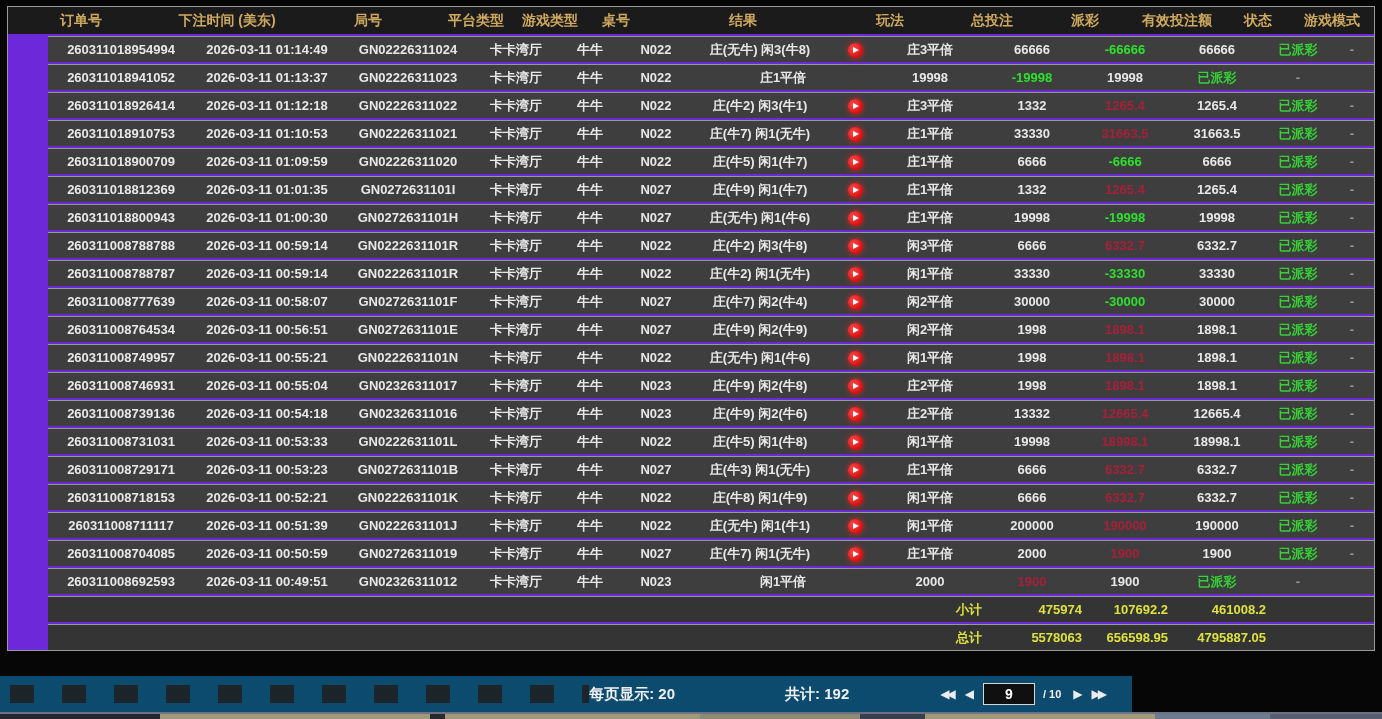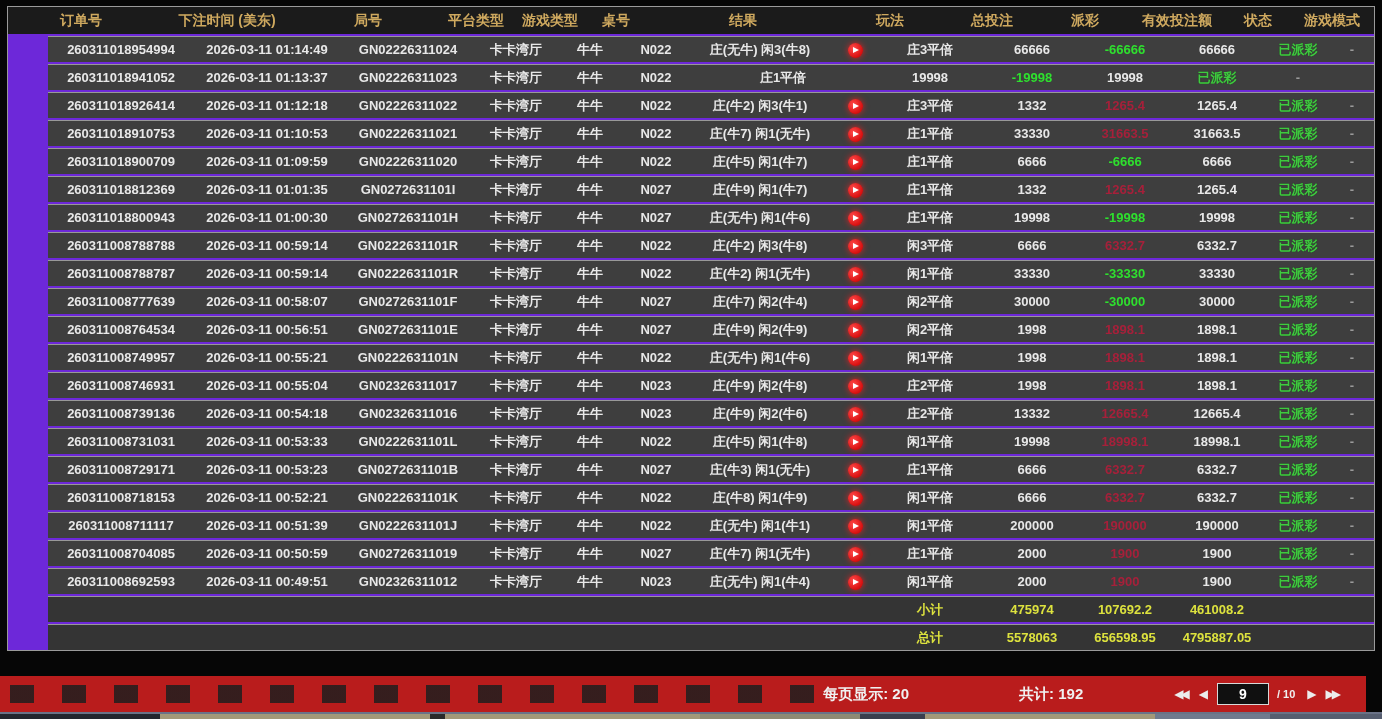--- a/index.html
+++ b/index.html
@@ -50,26 +50,26 @@
     border-left:6px solid #ffffff;
     border-top:3.5px solid transparent;
     border-bottom:3.5px solid transparent;
   }
   .c-payout.neg { color:#2ee02e; }
   .c-payout.pos { color:#a6203a; }
   .c-status { color:#3fca3f; text-shadow:0 0 1px rgba(0,80,0,.6); }
   .c-mode { color:#9a9a9a; }
 
   .summary { background:#343434; }
-  .summary .cell { color:#dde23e; font-weight:700; }
+  .summary .cell { color:#dde23e; font-weight:700;text-align:right; }
 
   
   .footer {
-    position:absolute; left:0; top:676px; width:1366px; height:36px;
-    background:#b91c1c; display:flex; align-items:center;
+    position:absolute; left:0; top:676px; width:1132px; height:36px;
+    background:#0c4a6e; display:flex; align-items:center;
   }
   .ghost-strip {
     flex:1; height:18px; margin-left:10px; opacity:.85;
     background:repeating-linear-gradient(90deg,#1e1e1e 0 24px,transparent 24px 52px);
   }
   .foot-label { color:#f0f0f0; font-size:15px; font-weight:600; white-space:nowrap; }
   .per-page { margin-right:110px; }
   .total-count { margin-right:85px; }
   .pager { display:flex; align-items:center; margin-right:22px; }
   .pg-btn {
@@ -529,28 +529,20 @@
     <div class="cell c-status">已派彩</div>
     <div class="cell c-mode">-</div>
   </div>
         <div class="trow grid-row">
     <div class="cell c-order">260311008692593</div>
     <div class="cell c-time">2026-03-11 00:49:51</div>
     <div class="cell c-round">GN02326311012</div>
     <div class="cell c-platform">卡卡湾厅</div>
     <div class="cell c-game">牛牛</div>
     <div class="cell c-table">N023</div>
-    <div class="cell c-result">
-      <span class="result-text">庄(无牛) 闲1(牛4)</span>
-      <span class="play-btn">
-        <span class="play-circle">
-                <span class="play-tri"></span>
-              </span>
-      </span>
-    </div>
     <div class="cell c-play">闲1平倍</div>
     <div class="cell c-bet">2000</div>
     <div class="cell c-payout pos">1900</div>
     <div class="cell c-valid">1900</div>
     <div class="cell c-status">已派彩</div>
     <div class="cell c-mode">-</div>
   </div>
       </div>
 
     <div class="trow summary grid-row">

